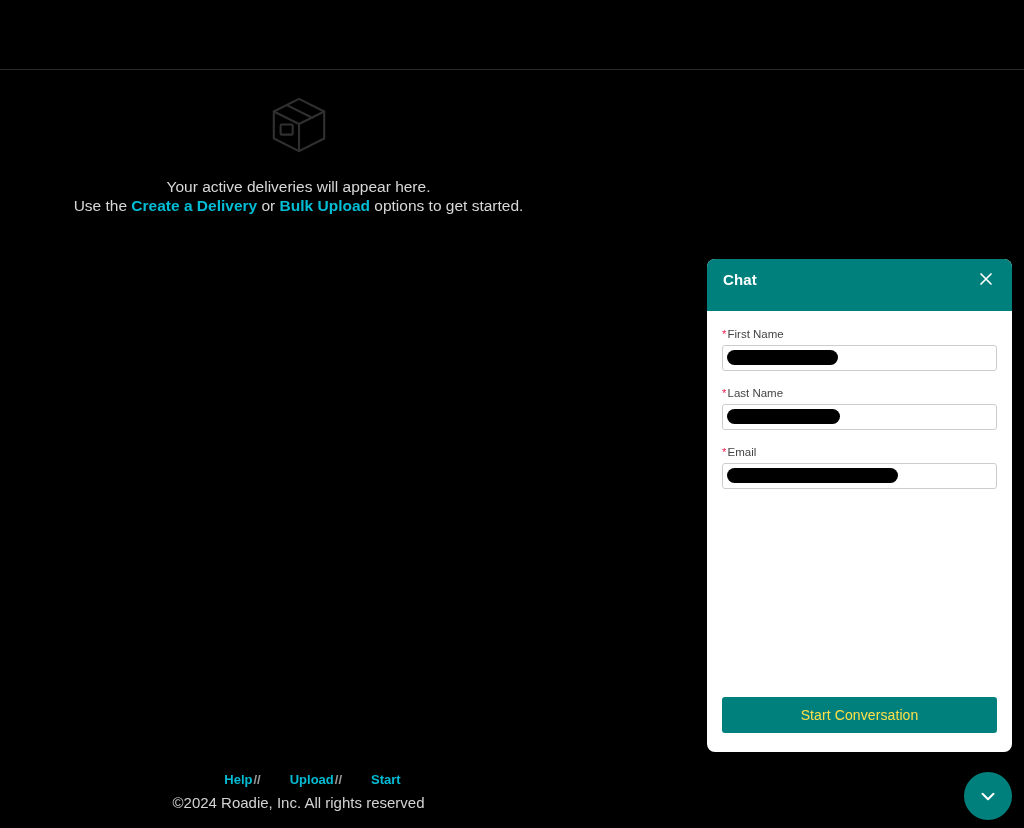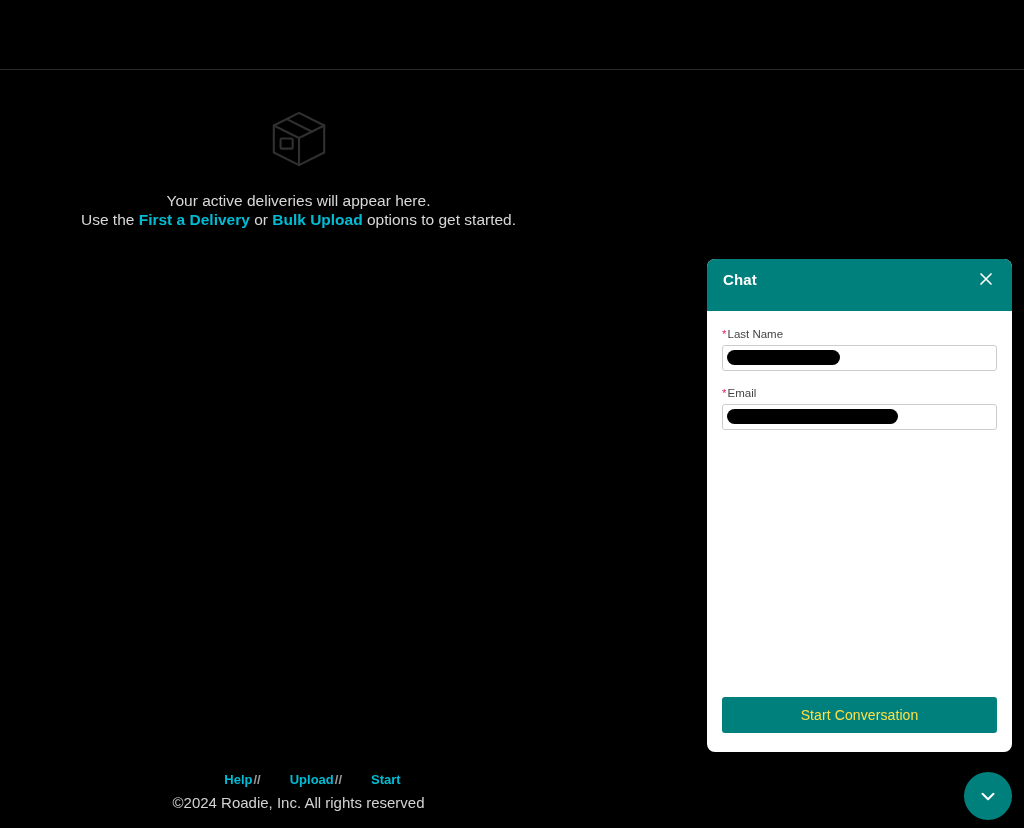--- a/index.html
+++ b/index.html
@@ -27,21 +27,21 @@
     width: 1024px;
     height: 70px;
     background: #000000;
     border-bottom: 1px solid #2a2a2a;
   }
 
   
   .empty-state {
     position: absolute;
     left: 0;
-    top: 108px;
+    top: 94px;
     width: 597px;
     text-align: center;
   }
 
   .box-icon {
     display: block;
     margin: 0 auto;
     width: 62px;
     height: 62px;
   }
@@ -245,21 +245,21 @@
     <svg class="box-icon" viewBox="0 0 64 64" fill="none" stroke="#303030" stroke-width="2.2" stroke-linejoin="round" stroke-linecap="round">
       <path d="M32 5 L58 18 L58 46 L32 59 L6 46 L6 18 Z"></path>
       <path d="M6 18 L32 31 L58 18"></path>
       <path d="M32 31 L32 59"></path>
       <path d="M19.5 11.5 L45.5 24.5"></path>
       <rect x="13" y="31.5" width="12.5" height="10.5" rx="1.2"></rect>
     </svg>
 
     <div class="empty-text">
       <span class="empty-line">Your active deliveries will appear here.</span>
-      <span class="empty-line empty-line-2"><span>Use the </span><a class="link-accent">First a Delivery</a><span> or </span><a class="link-accent">Bulk Upload</a><span> options to get started.</span></span>
+      <span class="empty-line empty-line-2"><span>Use the </span><a class="link-accent">Create a Delivery</a><span> or </span><a class="link-accent">Bulk Upload</a><span> options to get started.</span></span>
     </div>
   </div>
 
   <div class="footer">
     <div class="footer-links"><a>Help</a><span class="footer-sep">//</span><a>Upload</a><span class="footer-sep">//</span><a>Start</a></div>
     <div class="footer-copy">©2024 Roadie, Inc. All rights reserved</div>
   </div>
 
   <div class="chat-panel">
 
@@ -267,20 +267,26 @@
       <span class="chat-title">Chat</span>
       <button class="chat-close">
         <svg width="16" height="16" viewBox="0 0 16 16" fill="none" stroke="#ffffff" stroke-width="1.7" stroke-linecap="round">
           <path d="M3 3 L13 13 M13 3 L3 13"></path>
         </svg>
       </button>
     </div>
 
     <div class="chat-body">
 
+      <div class="field">
+        <label class="field-label"><span class="req-star">*</span><span>First Name</span></label>
+        <div class="field-input">
+          <div class="redaction r1"></div>
+        </div>
+      </div>
 
       <div class="field">
         <label class="field-label"><span class="req-star">*</span><span>Last Name</span></label>
         <div class="field-input">
           <div class="redaction r2"></div>
         </div>
       </div>
 
       <div class="field">
         <label class="field-label"><span class="req-star">*</span><span>Email</span></label>

